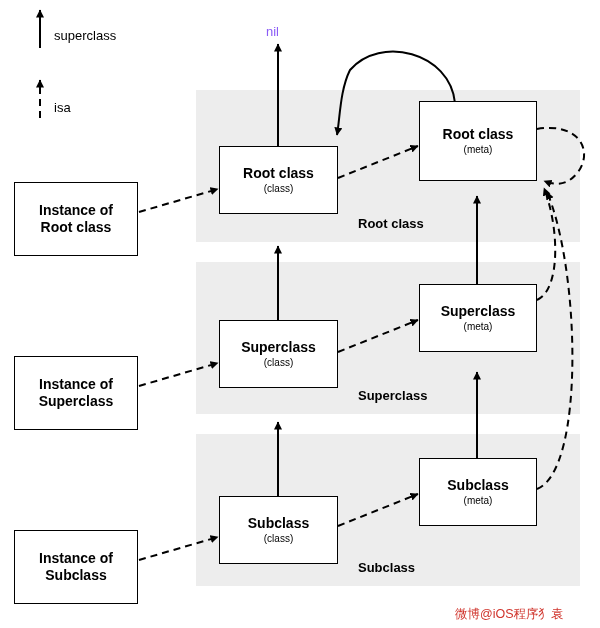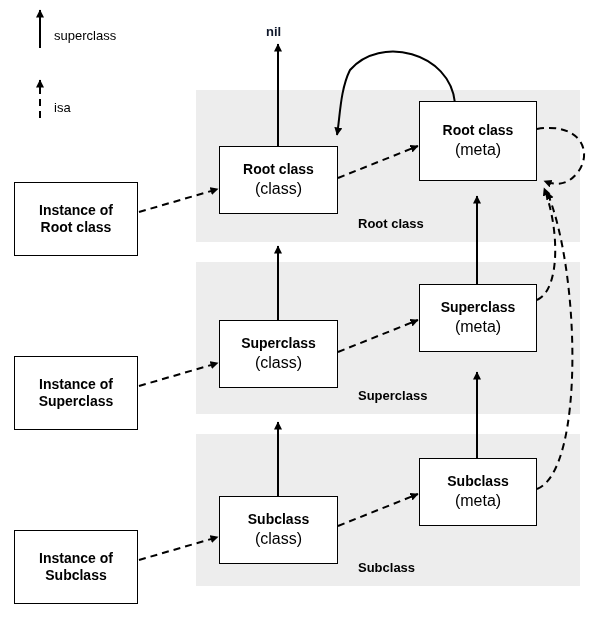--- a/index.html
+++ b/index.html
@@ -37,35 +37,35 @@
     justify-content: center;
     line-height: 1.25;
   }
   .box .t1 {
     font-size: 14px;
     font-weight: bold;
     color: #000;
     text-align: center;
   }
   .box .t2 {
-    font-size: 16px;
+    font-size: 10px;
     color: #000;
     text-align: center;
   }
   .legend-text {
     position: absolute;
     font-size: 13px;
     color: #000;
     white-space: nowrap;
   }
   .nil-label {
     position: absolute;
     font-size: 13px;
-    font-weight: bold;
-    color: #0f172a;
+    font-weight: normal;
+    color: #8b5cf6;
   }
   .watermark {
     position: absolute;
     font-size: 12.5px;
     color: #d0342c;
     white-space: nowrap;
   }
   svg.overlay {
     position: absolute;
     left: 0;
@@ -163,14 +163,15 @@
   </div>
   <div class="box" style="left:419px; top:284px; width:118px; height:68px;">
     <div class="t1">Superclass</div>
     <div class="t2">(meta)</div>
   </div>
   <div class="box" style="left:419px; top:458px; width:118px; height:68px;">
     <div class="t1">Subclass</div>
     <div class="t2">(meta)</div>
   </div>
 
+  <div class="watermark" style="left:455px; top:606px;">微博@iOS程序犭袁</div>
 
 </div>
 
 </body></html>

